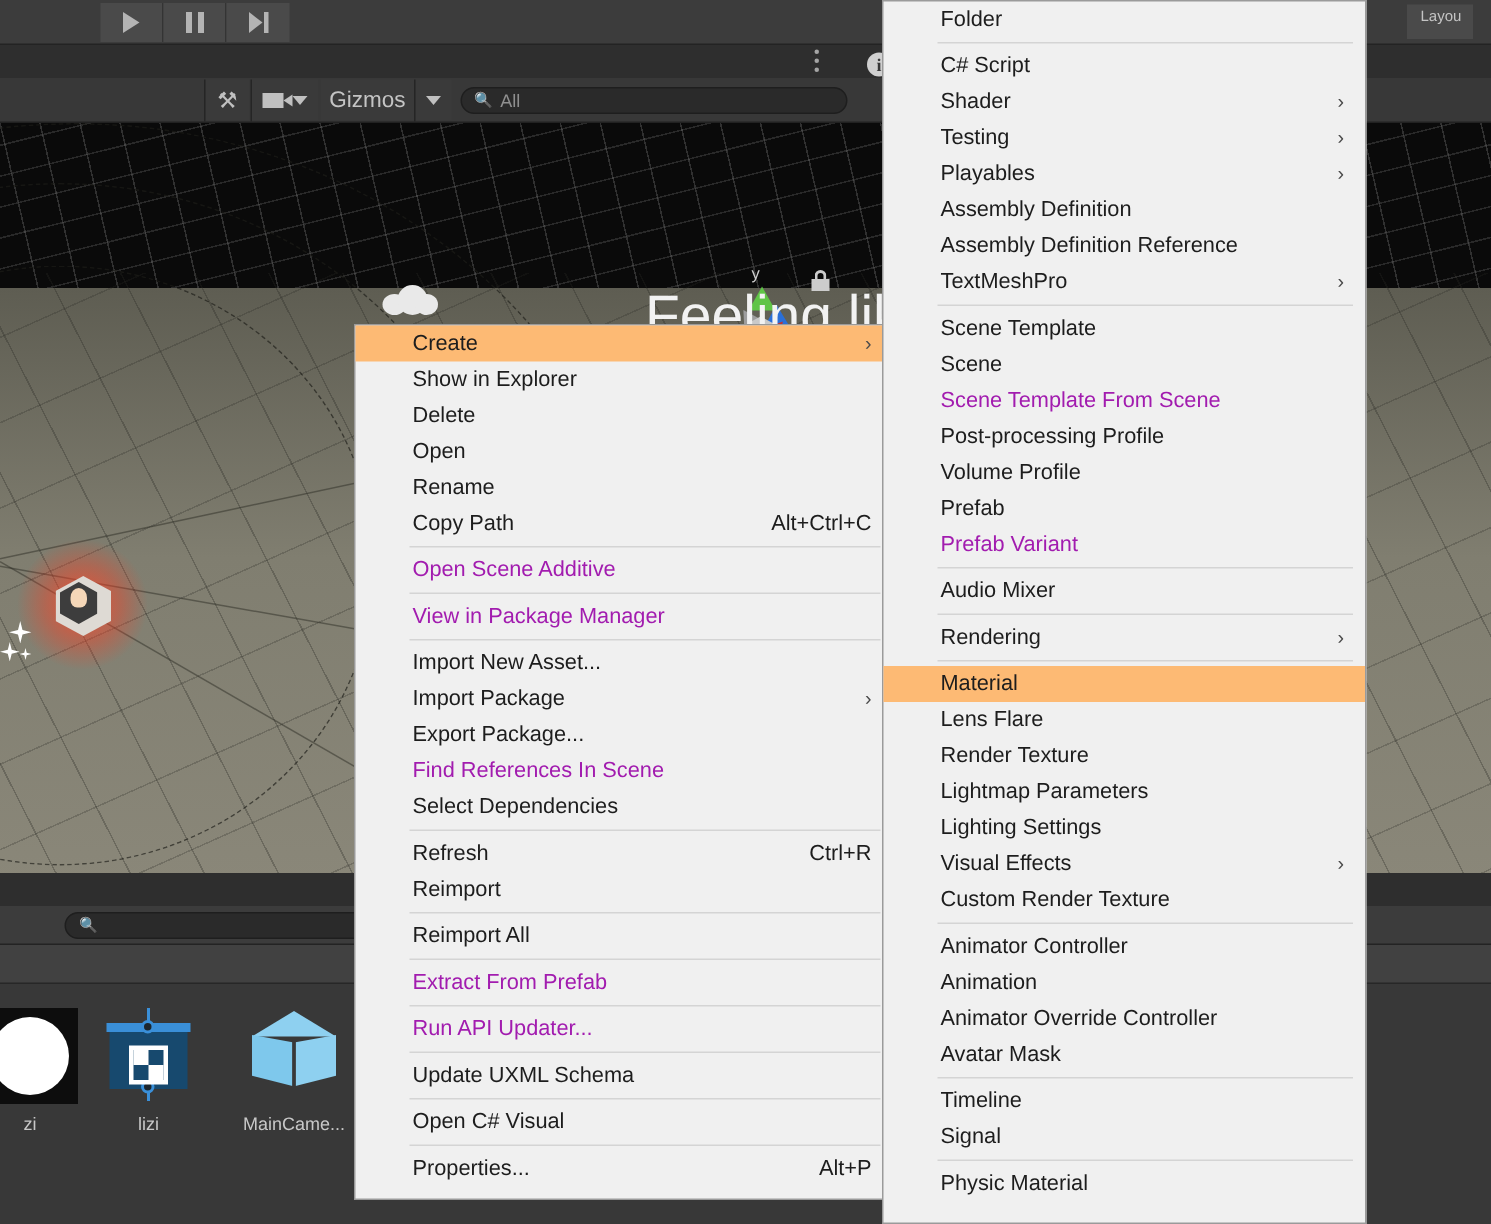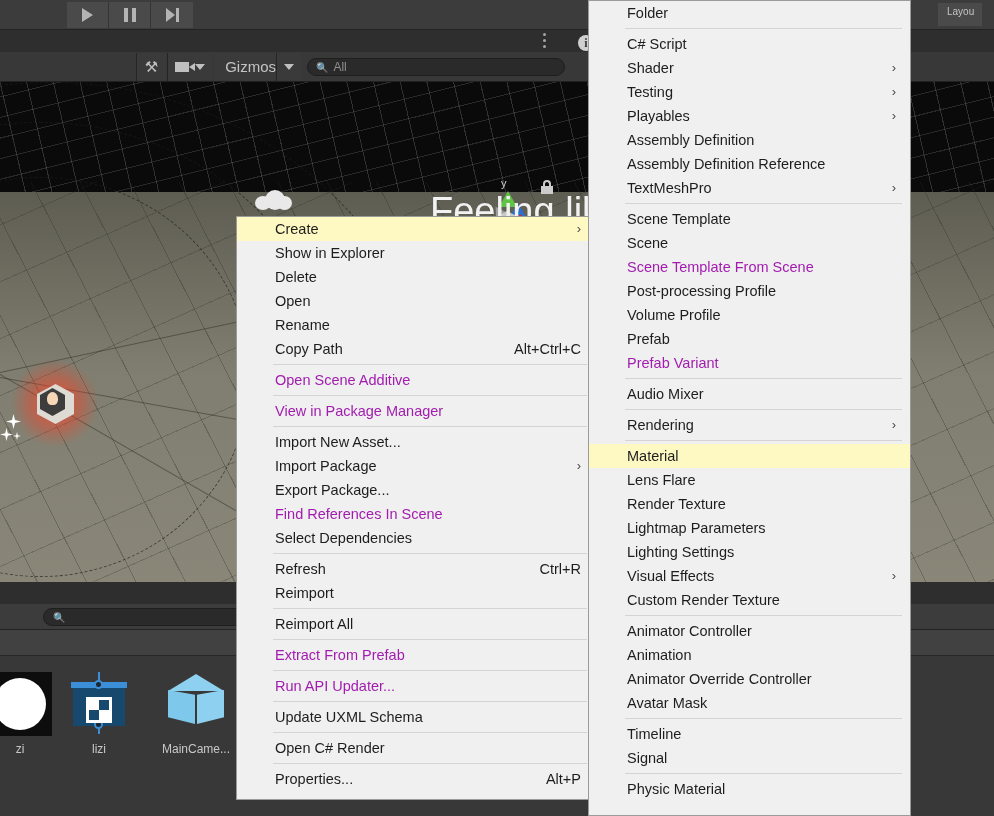--- a/index.html
+++ b/index.html
@@ -266,21 +266,21 @@
     z-index: 50;
   }
   #context-menu { left: 236px; top: 216px; width: 360px; height: 584px; }
   #create-submenu { left: 588px; top: 0px; width: 323px; height: 816px; }
 
   .mi {
     position: relative; height: 24px; line-height: 24px;
     padding-left: 38px; padding-right: 14px; white-space: nowrap;
     display: flex; align-items: center;
   }
-  .mi.highlight { background: #fef9c3; gap: 44px; }
+  .mi.highlight { background: #fdba74; gap: 44px; }
   .mi.disabled { color: #a21caf; }
   .mi .shortcut { margin-left: auto; color: #1d1d1d; }
   .mi .arrow {
     margin-left: auto; font-size: 13px; color: #4a4a4a; padding-left: 16px;
   }
   .mi .label { }
   .sep { height: 1px; background: #d4d4d4; margin: 3px 8px 3px 36px; }
 </style>
 </head>
 <body>
@@ -320,21 +320,21 @@
 
   <div class="tool-box" style="left:137px; width:29px;">
     <span class="wrench-icon">⚒</span>
   </div>
   <div class="tool-sep" style="left:136px;"></div>
   <div class="tool-box" style="left:168px; width:44px; gap:6px;">
     <span class="cam-icon"></span>
     <span class="caret-down"></span>
   </div>
   <div class="tool-sep" style="left:167px;"></div>
-  <div class="tool-box" style="left:214px; width:62px;justify-content:flex-end;">
+  <div class="tool-box" style="left:214px; width:62px;">
     <span class="gizmos-label">Gizmos</span>
   </div>
   <div class="tool-box" style="left:277px; width:24px;">
     <span class="caret-down"></span>
   </div>
   <div class="tool-sep" style="left:276px;"></div>
 
   <div class="search-field">
     <span class="mag">🔍</span>
     <span class="ph">All</span>
@@ -496,21 +496,21 @@
     <div class="sep"></div>
     <div class="mi disabled">
       <span class="label">Run API Updater...</span>
     </div>
     <div class="sep"></div>
     <div class="mi">
       <span class="label">Update UXML Schema</span>
     </div>
     <div class="sep"></div>
     <div class="mi">
-      <span class="label">Open C# Render</span>
+      <span class="label">Open C# Visual</span>
     </div>
     <div class="sep"></div>
     <div class="mi">
       <span class="label">Properties...</span>
       <span class="shortcut">Alt+P</span>
     </div>
   </div>
 
 <div class="menu" id="create-submenu">
     <div class="mi">

